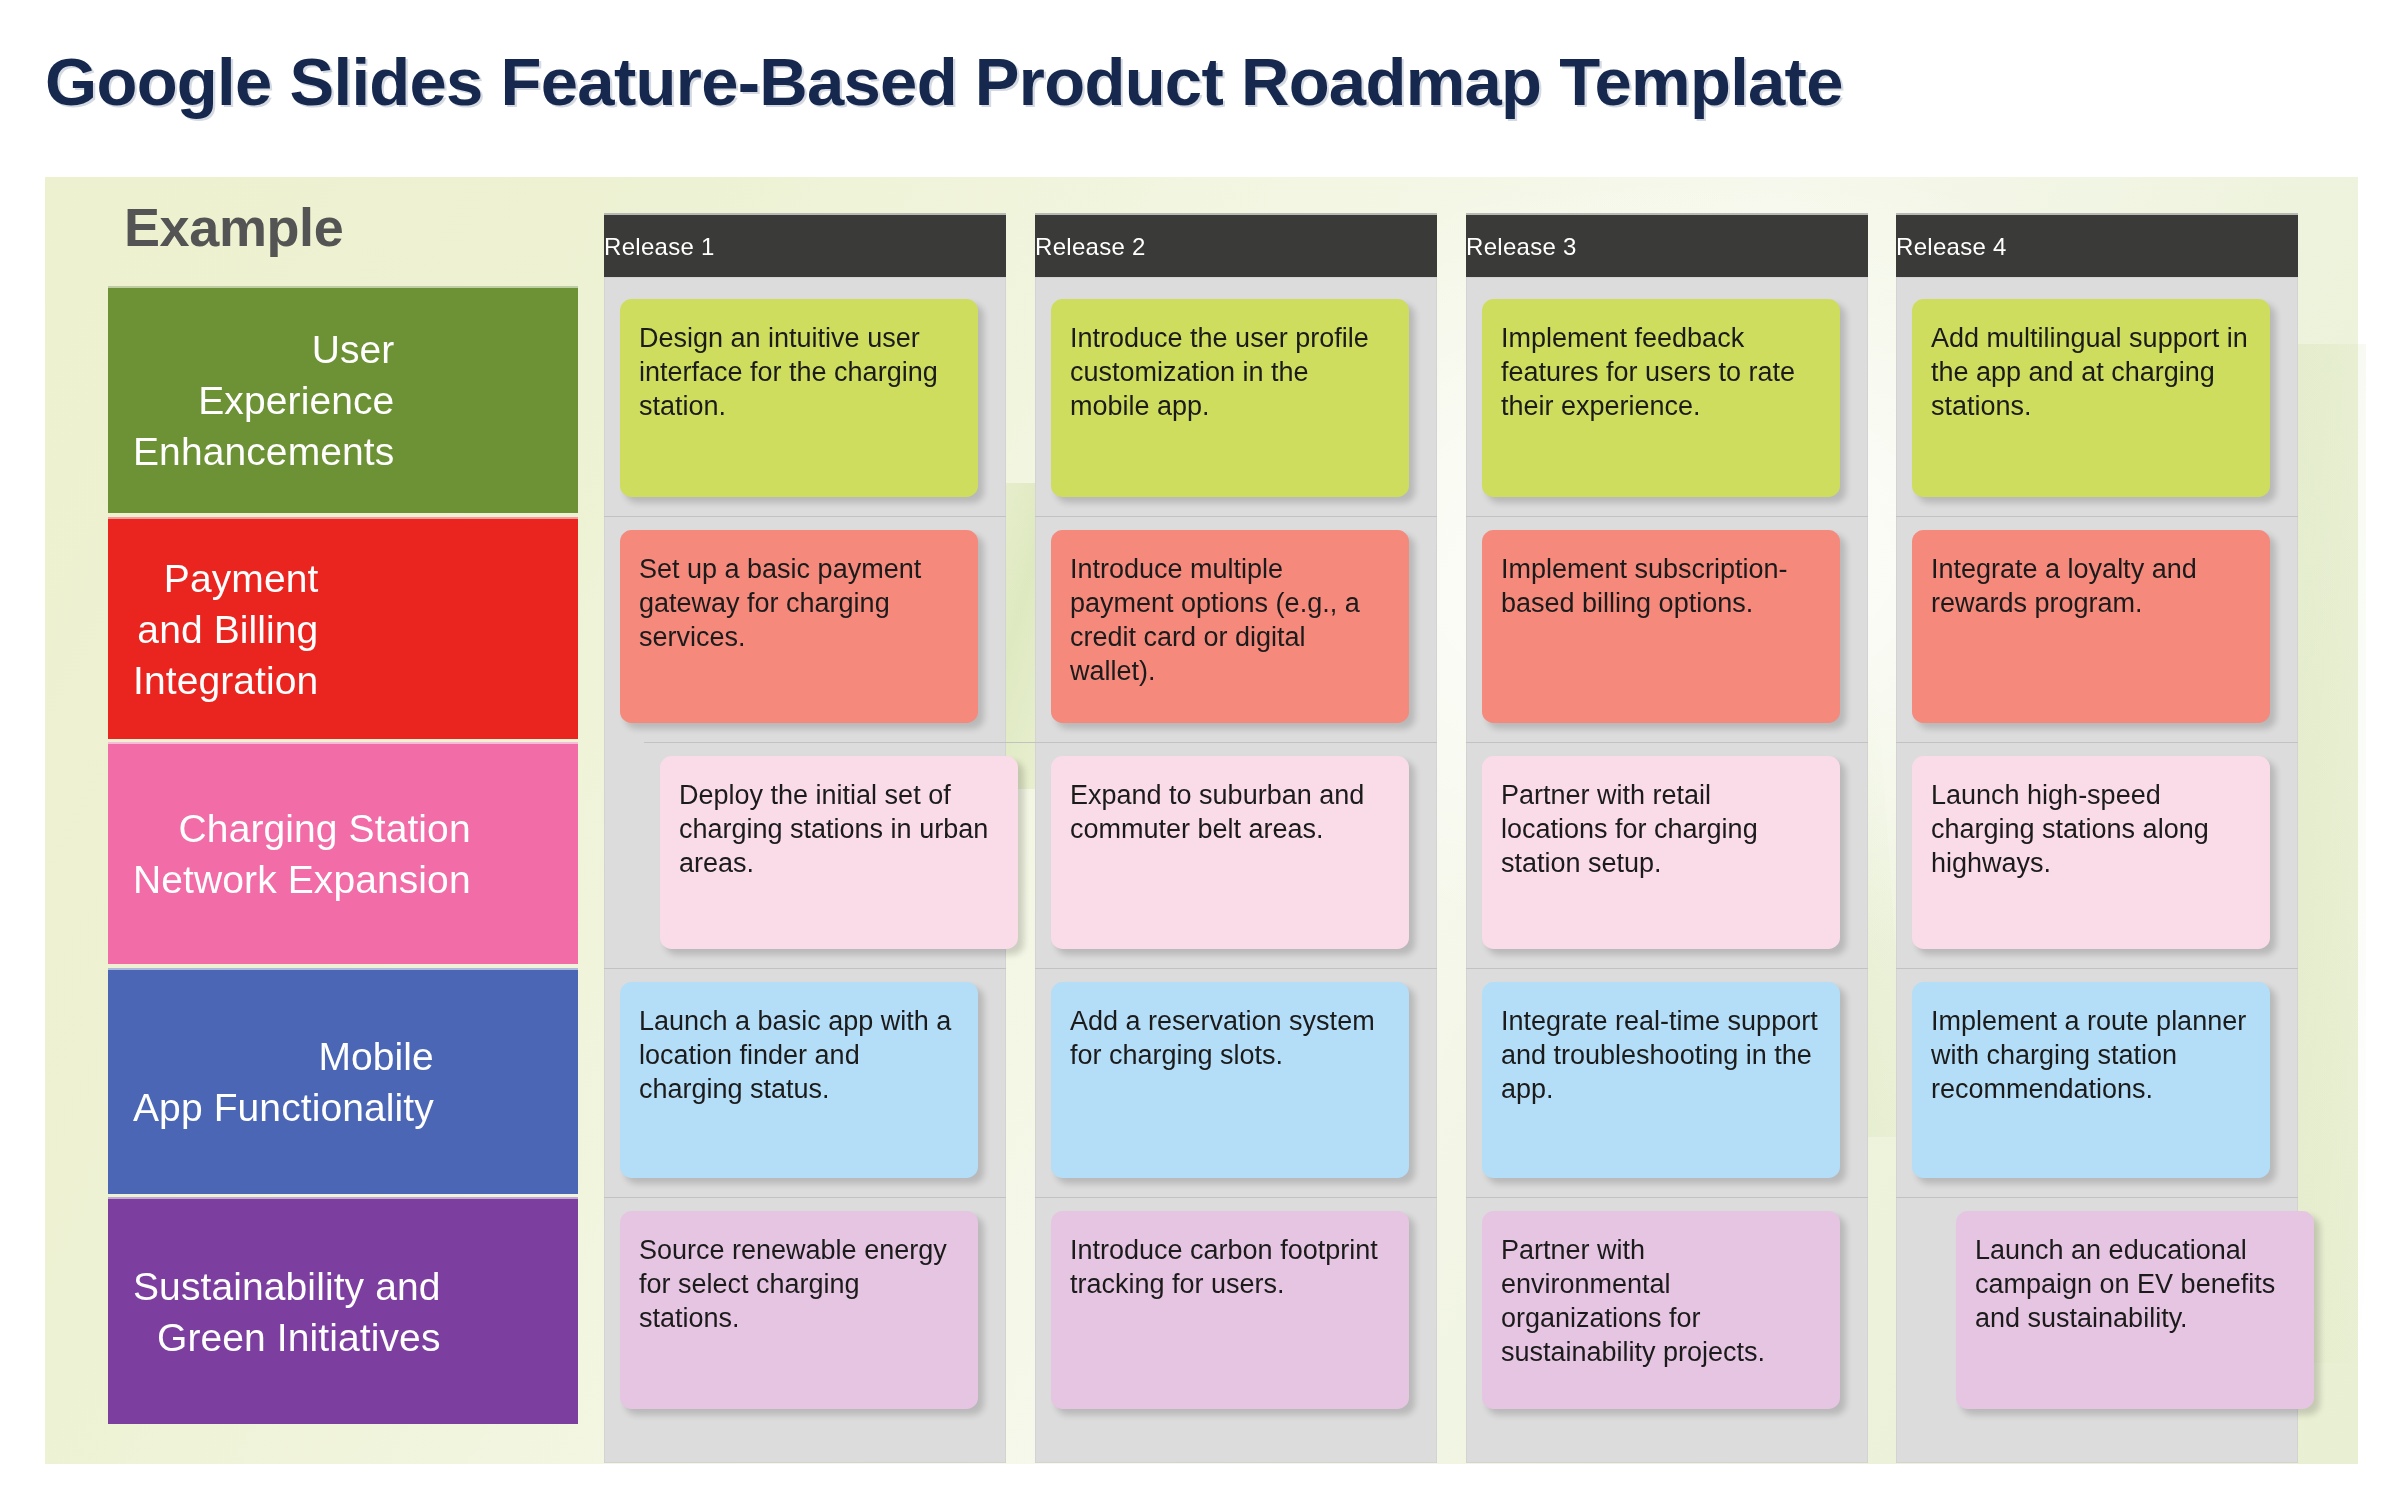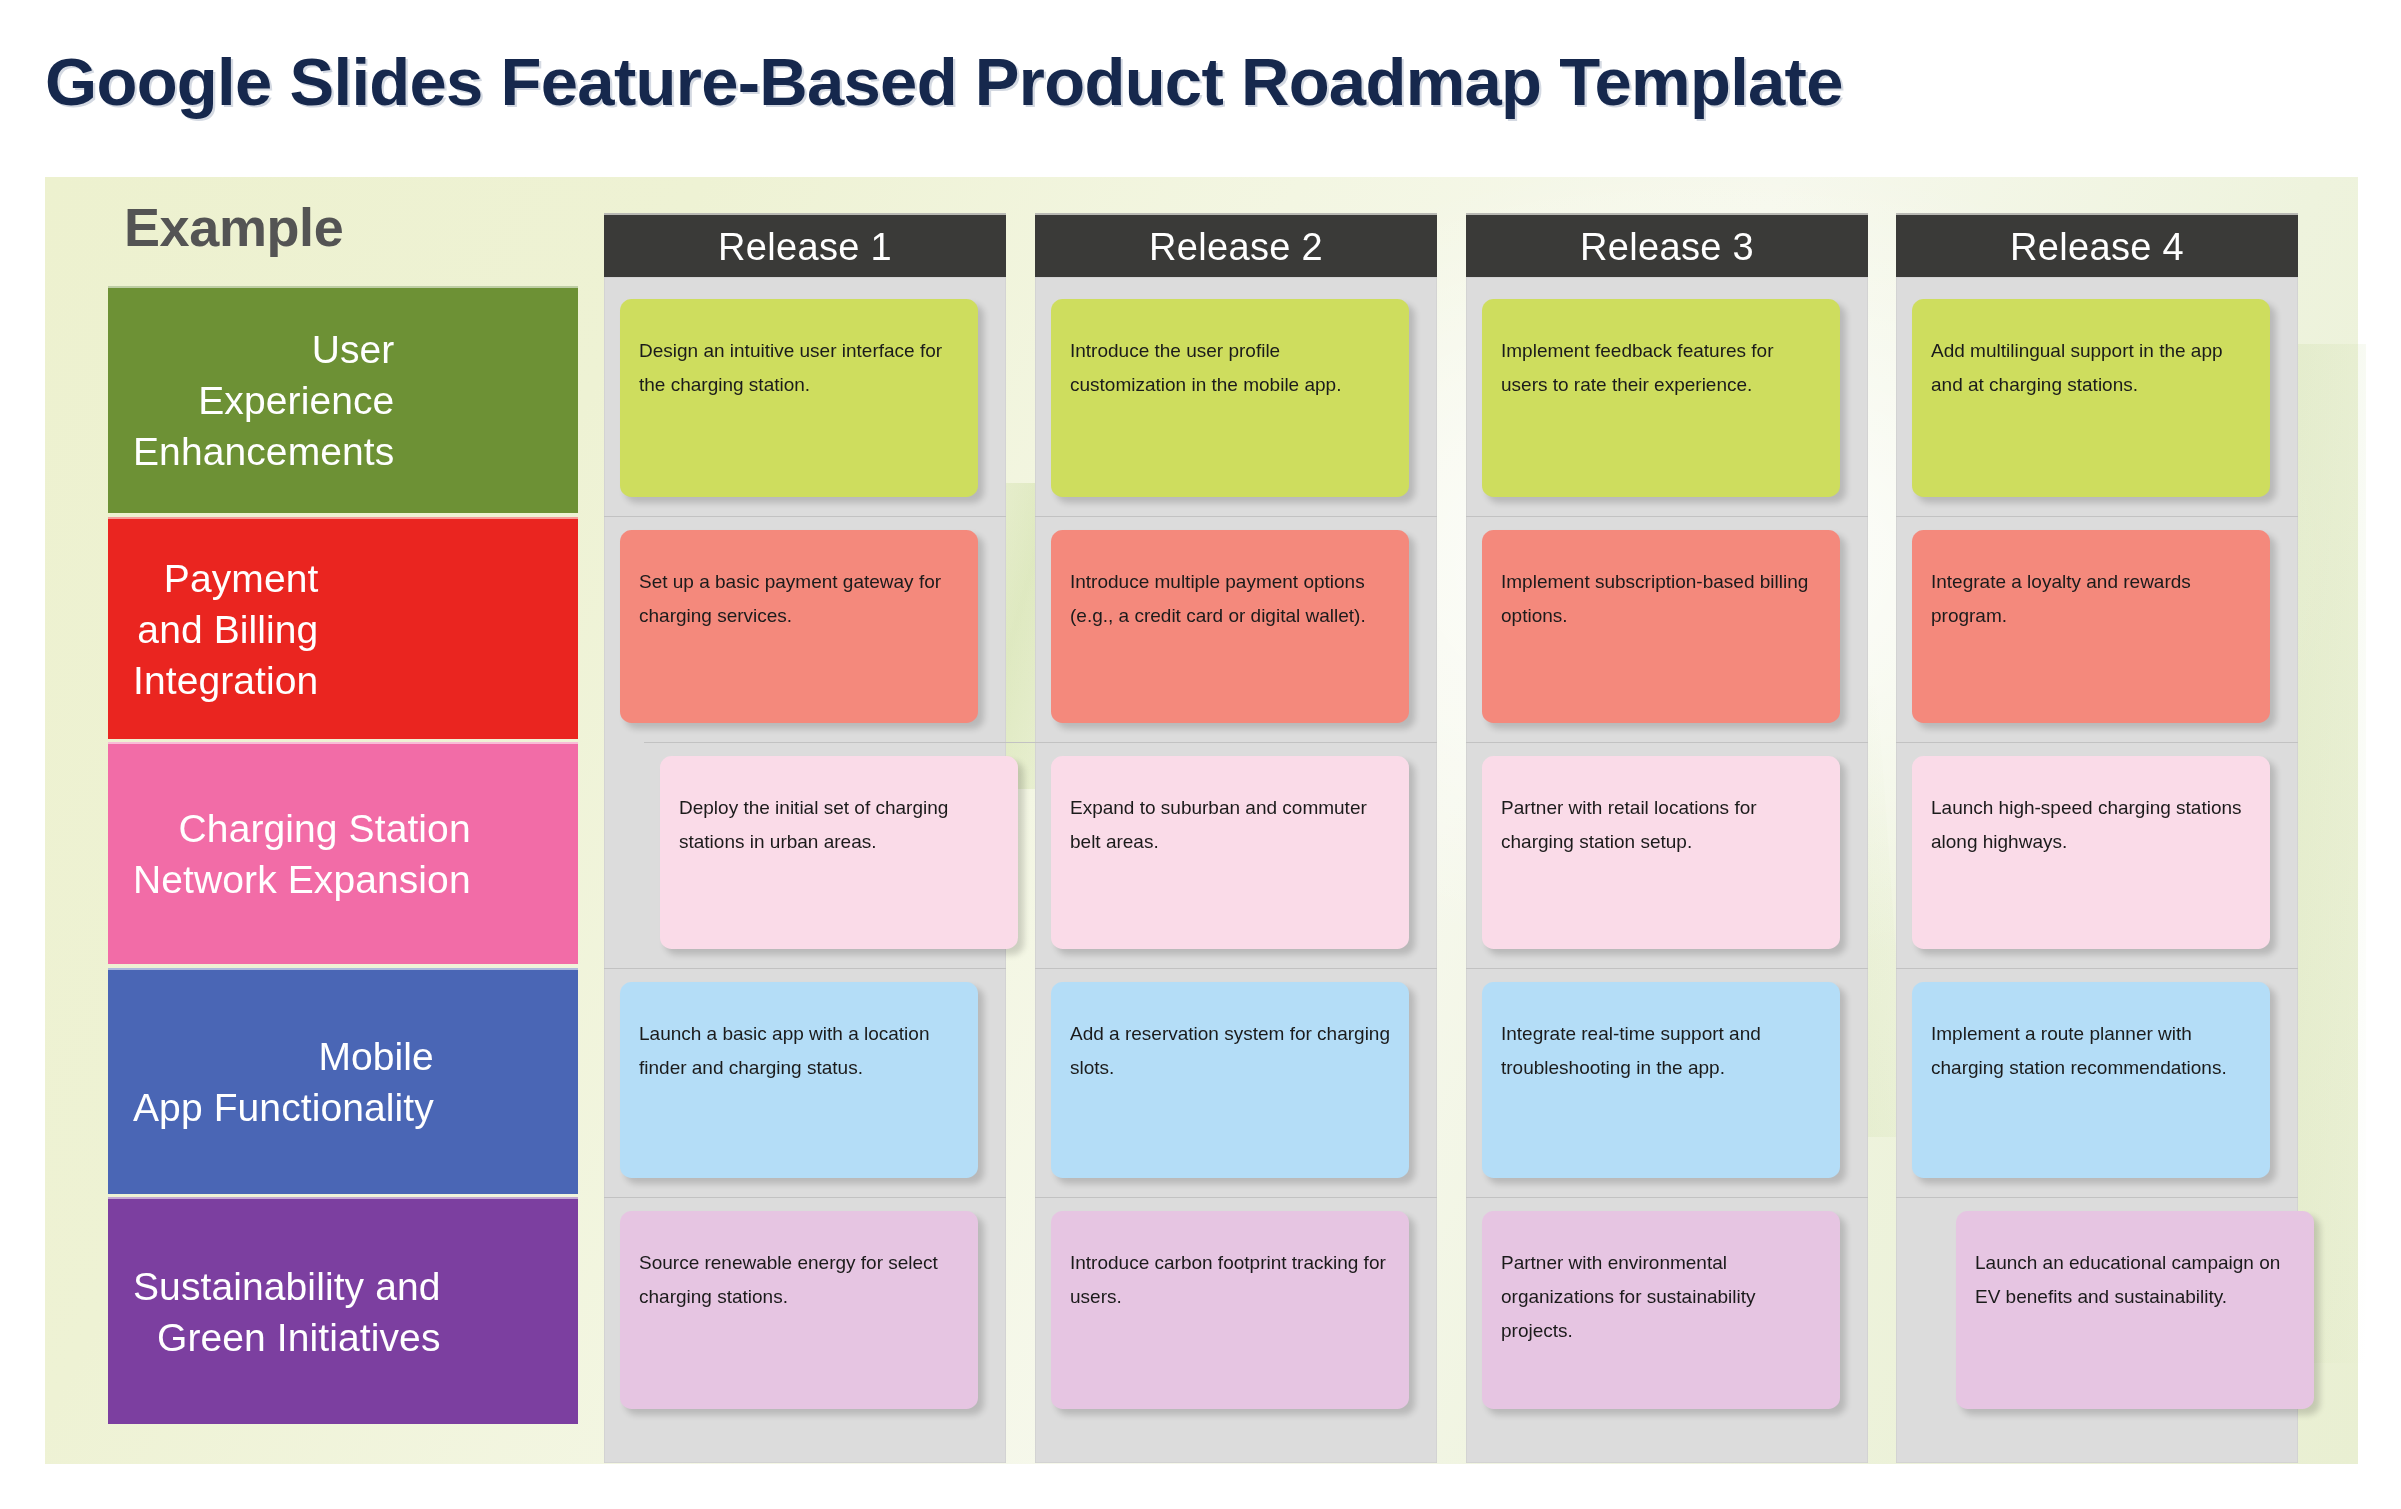--- a/index.html
+++ b/index.html
@@ -101,24 +101,23 @@
     width: 402px;
   }
   .release-header {
     position: absolute;
     top: 0;
     left: 0;
     width: 402px;
     height: 64px;
     background: #3a3a38;
     color: #ffffff;
-    font-size: 38px;
+    font-size: 24px;
     font-weight: 400;
     line-height: 64px;
-    text-align: center;
     letter-spacing: 0.3px;
     border-top: 2.9px solid #b9b9b4;
     box-sizing: border-box;
   }
   .release-body {
     position: absolute;
     top: 64px;
     left: 0;
     width: 402px;
     height: 1186px;
@@ -134,22 +133,22 @@
   }
   .cell-slot:first-child { border-top: none; }
 
   .card {
     position: absolute;
     left: 16px;
     top: 13px;
     width: 358px;
     box-sizing: border-box;
     border-radius: 11.6px;
-    padding: 35px 19px 16px 19px;
-    font-size: 19px;
+    padding: 22px 19px 16px 19px;
+    font-size: 27px;
     line-height: 34px;
     color: #1b1b1b;
     font-weight: 400;
     box-shadow: 5.1px 5.8px 6.5px rgba(0,0,0,0.16);
   }
 
   
 </style>
 </head>
 <body>

